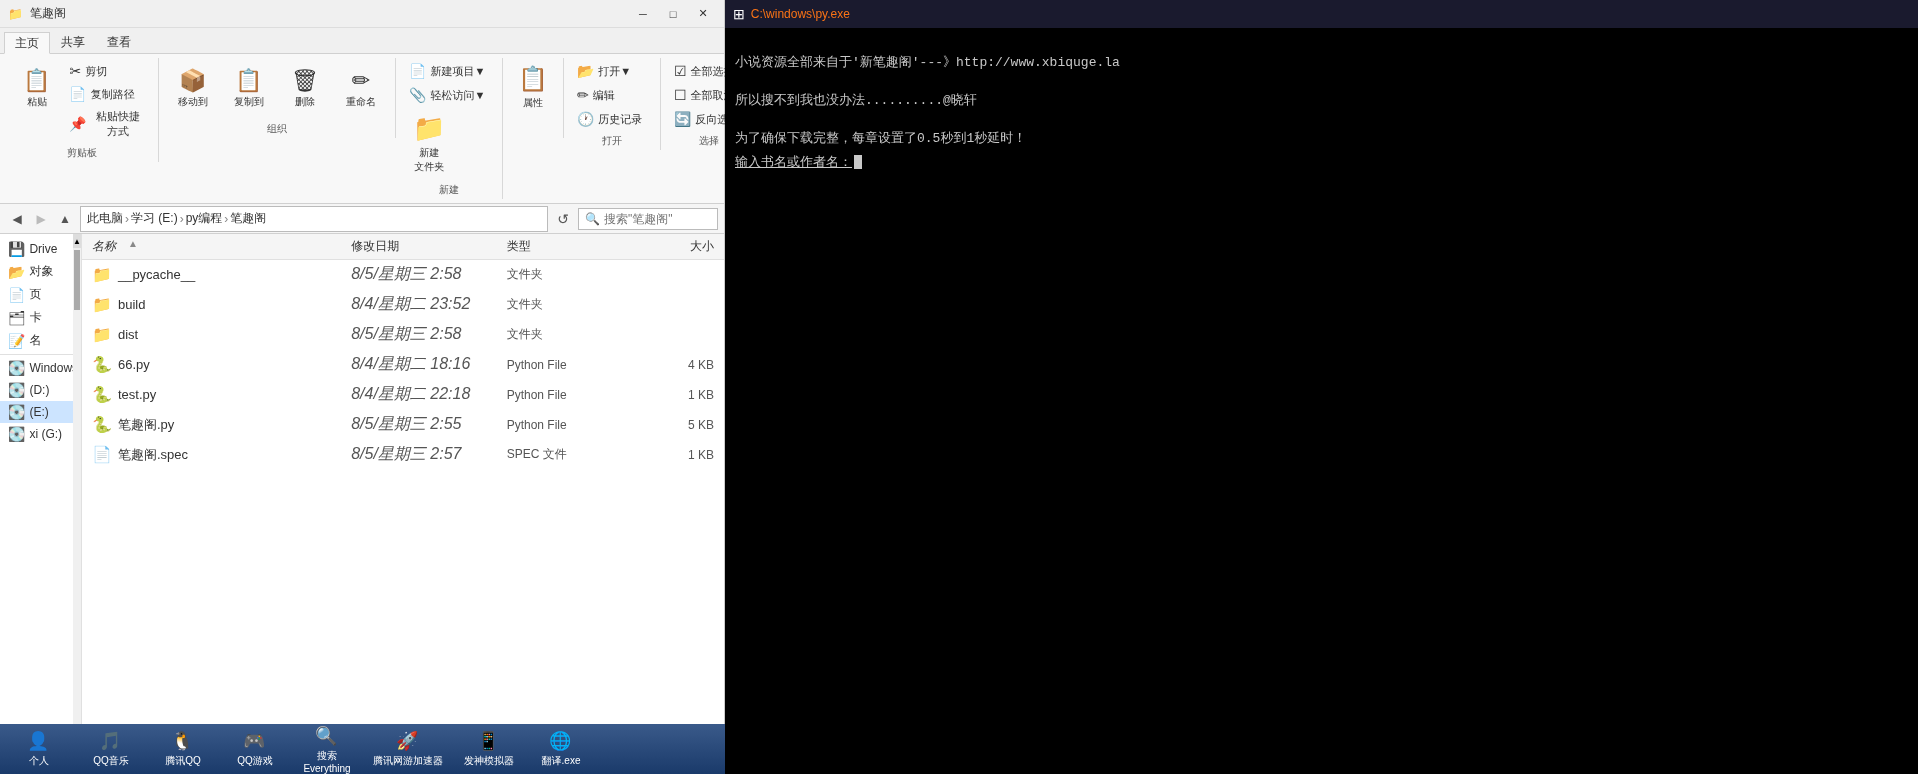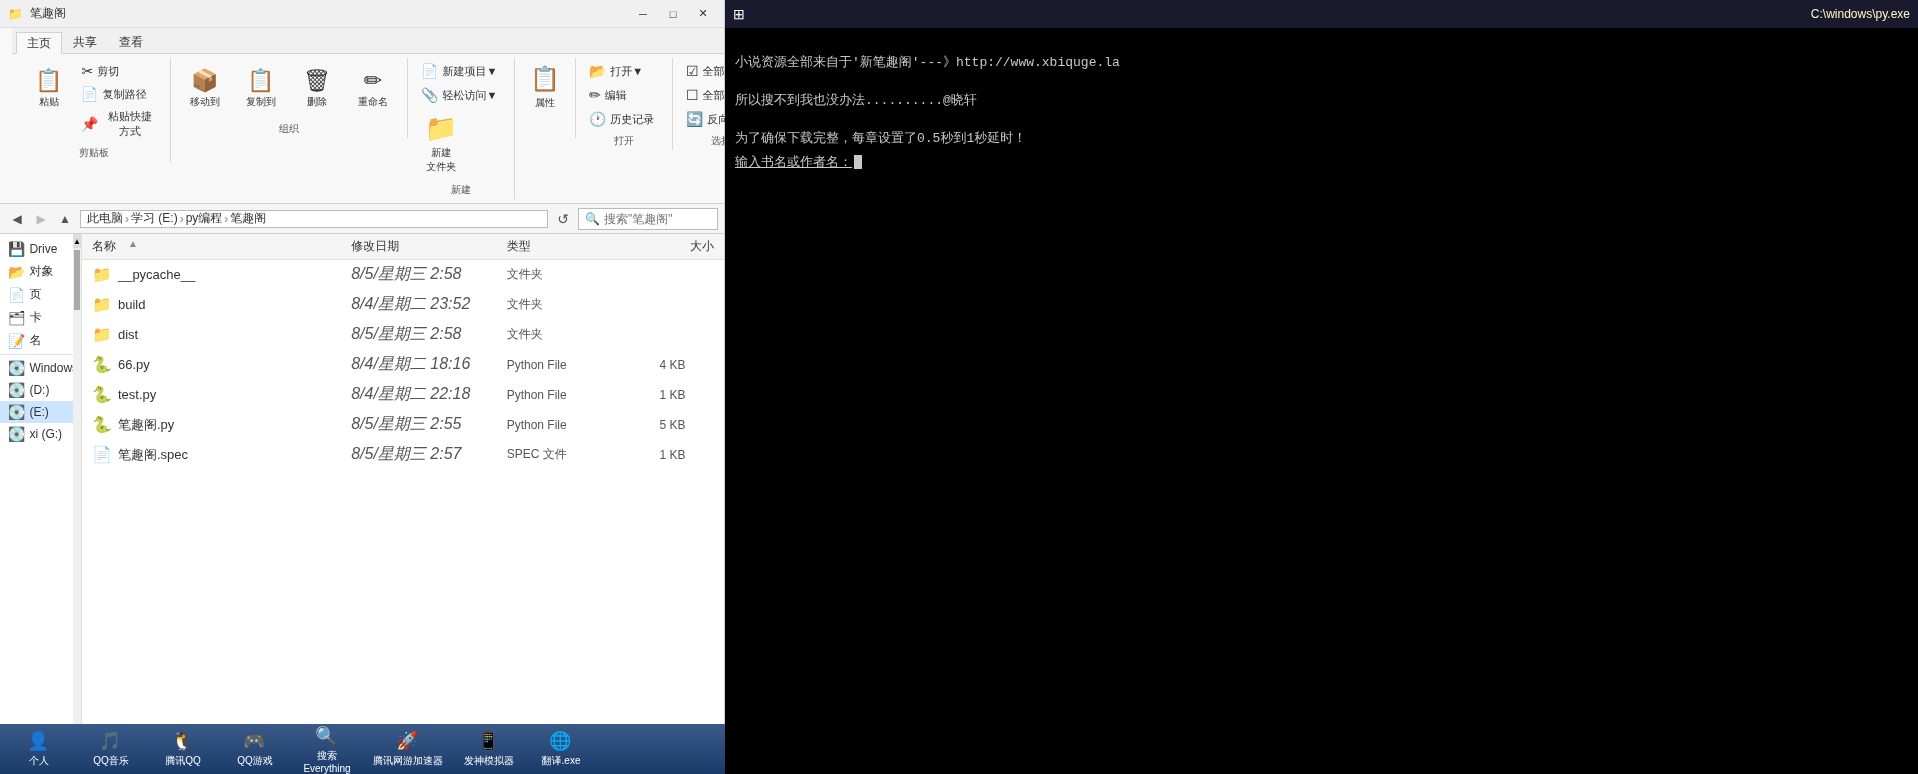--- a/index.html
+++ b/index.html
@@ -60,21 +60,20 @@
       align-items: center;
       justify-content: center;
       font-size: 11px;
       color: #333;
     }
 
     
     .ribbon {
       background: #f8f8f8;
       border-bottom: 1px solid #d0d0d0;
-      padding-left: 12px;
     }
     .ribbon-tabs {
       display: flex;
       padding: 0 4px;
       background: #f0f0f0;
       border-bottom: 1px solid #d0d0d0;
       height: 26px;
       align-items: flex-end;
     }
     .ribbon-tab {
@@ -224,21 +223,21 @@
       display: flex;
       align-items: center;
       justify-content: center;
       font-size: 12px;
       color: #555;
     }
     .address-path {
       flex: 1;
       background: white;
       border: 1px solid #bbb;
-      height: 18px;
+      height: 26px;
       display: flex;
       align-items: center;
       padding: 0 6px;
       font-size: 12px;
     }
     .path-item {
       color: #333;
     }
     .path-sep { color: #888; margin: 0 2px; }
     .refresh-btn {
@@ -311,36 +310,36 @@
       overflow-y: auto;
     }
     .file-list-header {
       display: flex;
       background: #f5f5f5;
       border-bottom: 1px solid #e0e0e0;
       padding: 4px 10px;
       position: sticky;
       top: 0;
     }
-    .col-name { flex: 2.5; font-size: 12px; color: #333; display: flex; gap: 12px; cursor: pointer; }
+    .col-name { flex: 2.5; font-size: 12px; color: #333; display: flex; gap: 12px; cursor: pointer; font-style: italic; }
     .col-date { flex: 1.5; font-size: 12px; color: #333; cursor: pointer; }
     .col-type { flex: 1.2; font-size: 12px; color: #333; cursor: pointer; }
     .col-size { flex: 0.8; font-size: 12px; color: #333; cursor: pointer; text-align: right; }
     .file-row {
       display: flex;
       align-items: center;
       padding: 4px 10px;
       cursor: pointer;
       border-bottom: 1px solid transparent;
     }
     .file-icon { font-size: 16px; margin-right: 6px; }
     .file-name { flex: 2.5; font-size: 13px; color: #333; display: flex; align-items: center; }
     .file-date { flex: 1.5; font-size: 16px; color: #555; font-style: italic; }
     .file-type { flex: 1.2; font-size: 12px; color: #555; }
-    .file-size { flex: 0.8; font-size: 12px; color: #555; text-align: center; }
+    .file-size { flex: 0.8; font-size: 12px; color: #555; text-align: right; }
 
     
     .icon-folder { color: #f5c518; }
     .icon-python { color: #3572A5; }
     .icon-spec { color: #888; }
 
     
     .file-list::-webkit-scrollbar { width: 8px; }
     .file-list::-webkit-scrollbar-track { background: #f5f5f5; }
     .file-list::-webkit-scrollbar-thumb { background: #c0c0c0; }
@@ -376,23 +375,22 @@
       align-items: center;
       padding: 0 8px;
       gap: 6px;
     }
     .cmd-title-icon {
       font-size: 14px;
       color: white;
     }
     .cmd-title-text {
       font-size: 12px;
-      color: #fef9c3;
+      color: #f97316;
       flex: 1;
-      text-align: right;
     }
     .cmd-content {
       flex: 1;
       background: #000;
       padding: 8px 10px;
       font-family: 'Courier New', monospace;
       font-size: 13px;
       color: #c8c8c8;
       overflow-y: auto;
     }

